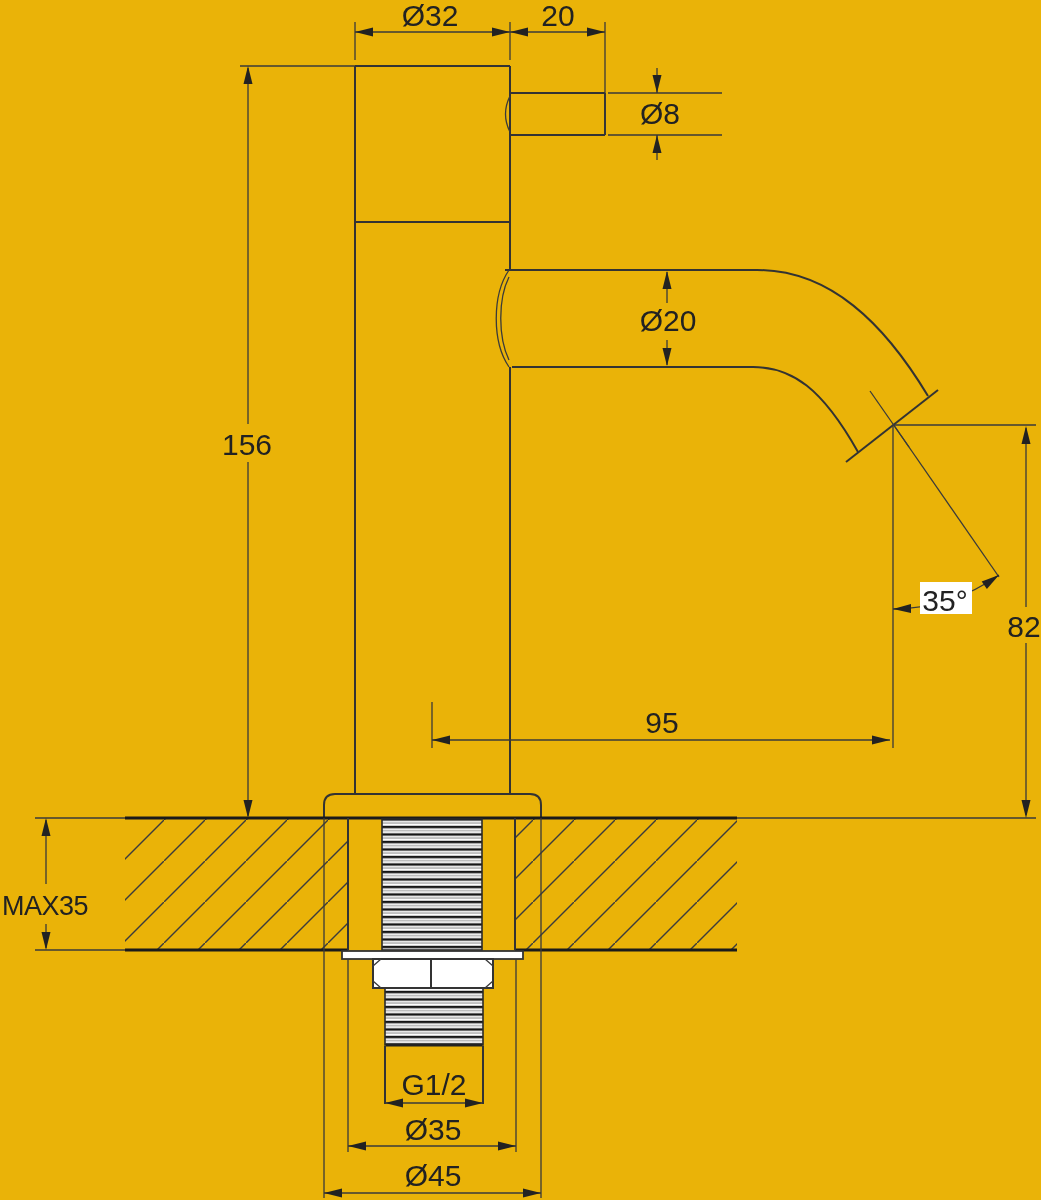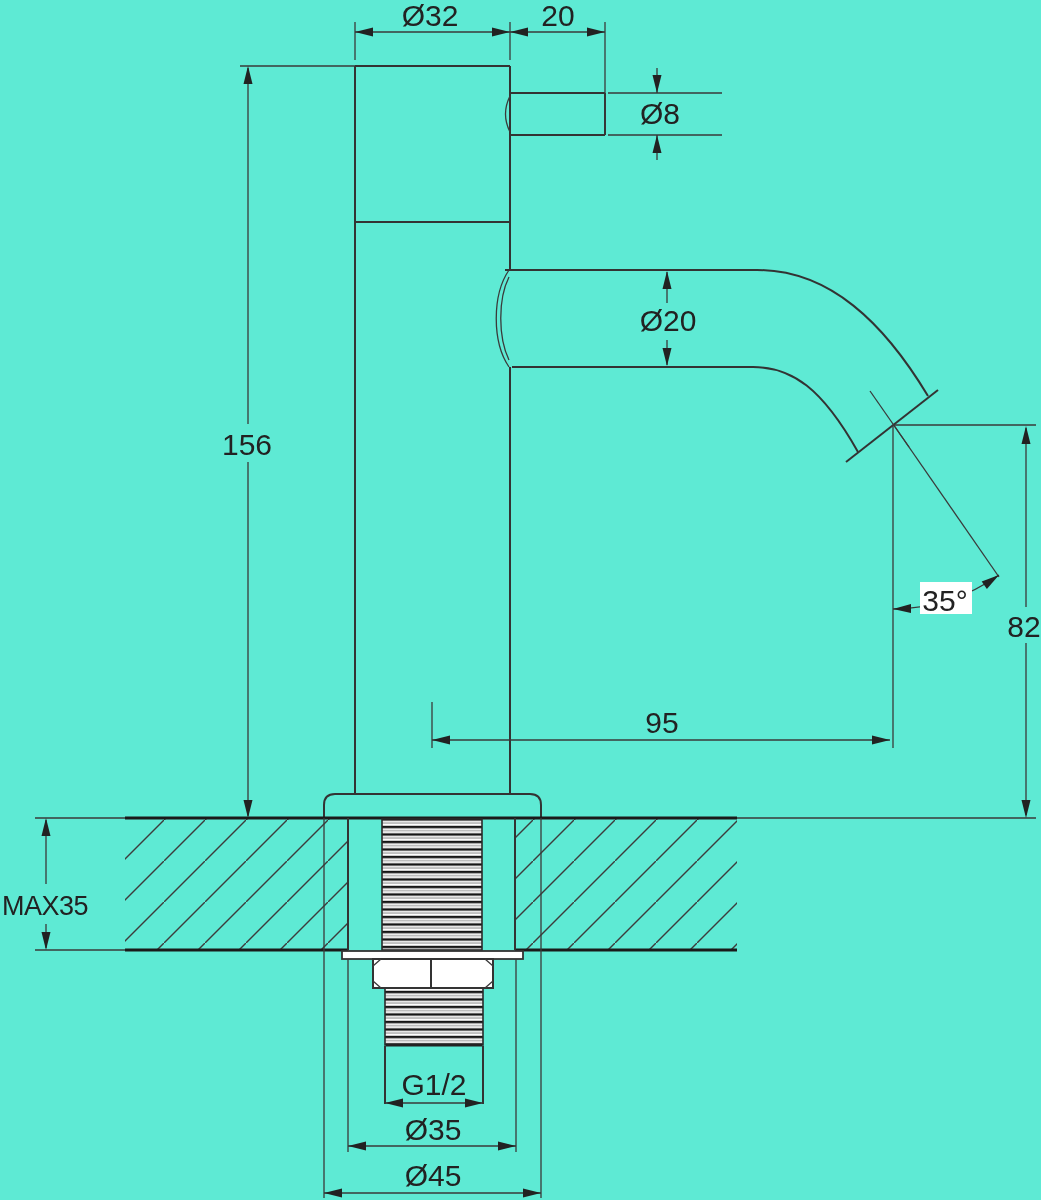--- a/index.html
+++ b/index.html
@@ -1,16 +1,16 @@
 <!DOCTYPE html>
 <html><head>
 <meta charset="utf-8">
 <style>
   html,body{margin:0;padding:0;background:#ffffff;}
-  .stage{width:1041px;height:1200px;position:relative;background:#5eead4;}
+  .stage{width:1041px;height:1200px;position:relative;background:#eab308;}
   svg{display:block;}
   .dim-text{
     font-family:"Liberation Sans",sans-serif;
     font-size:30px;
     fill:#222222;
     text-anchor:middle;
     letter-spacing:0px;
   }
   .dim-text.small{font-size:27px;letter-spacing:-0.5px;}
   .outline{stroke:#333333;stroke-width:2;fill:none;stroke-linecap:butt;}

